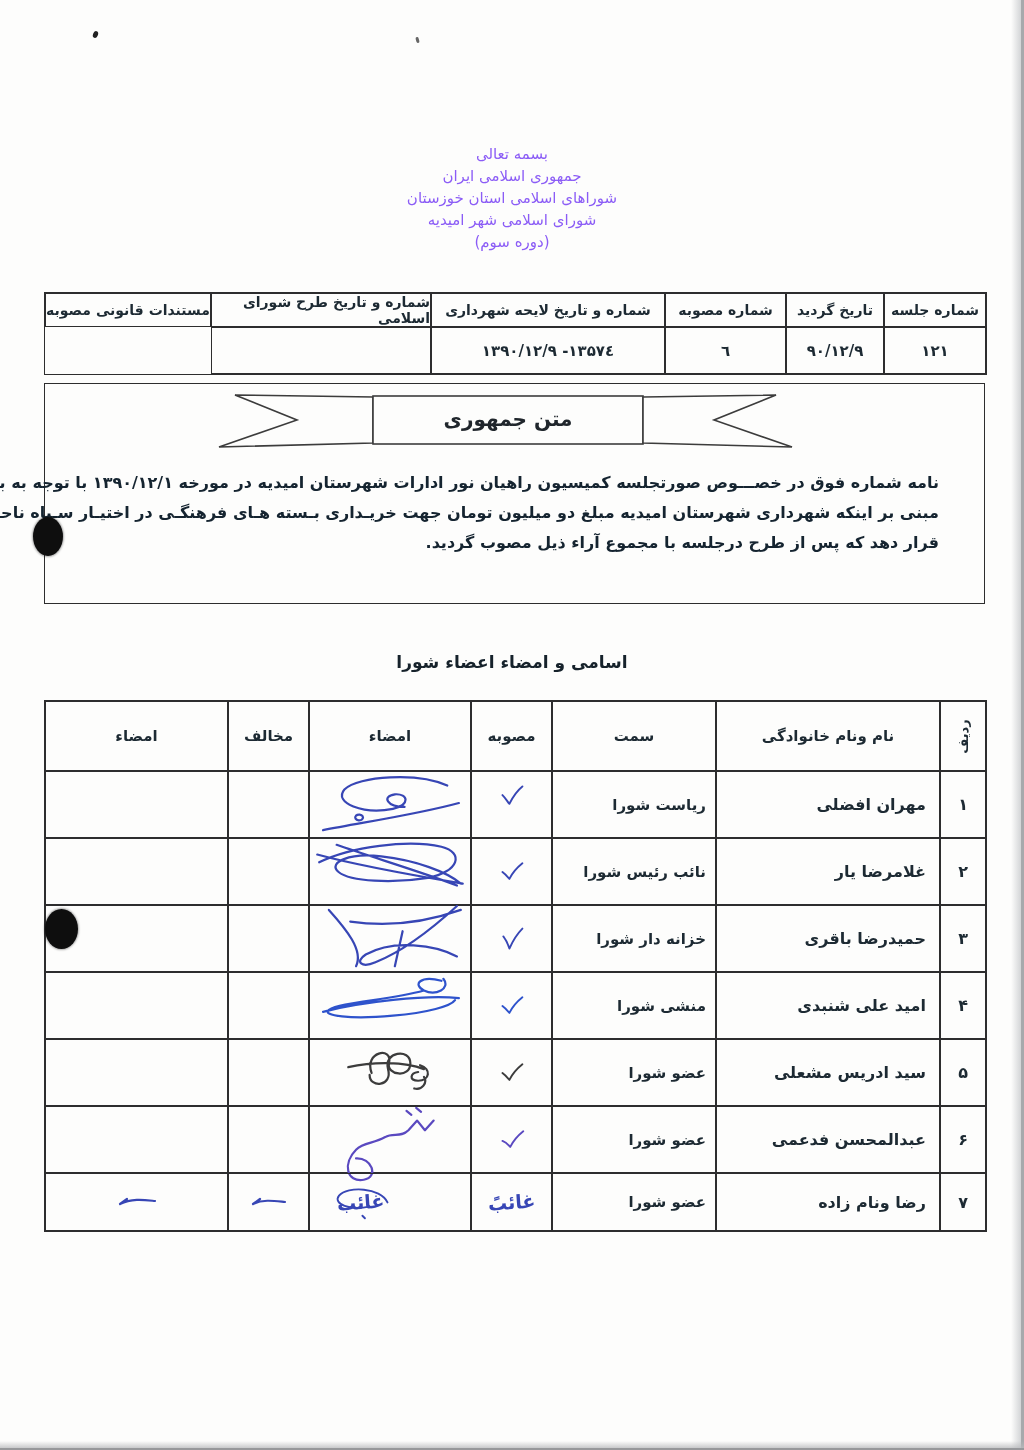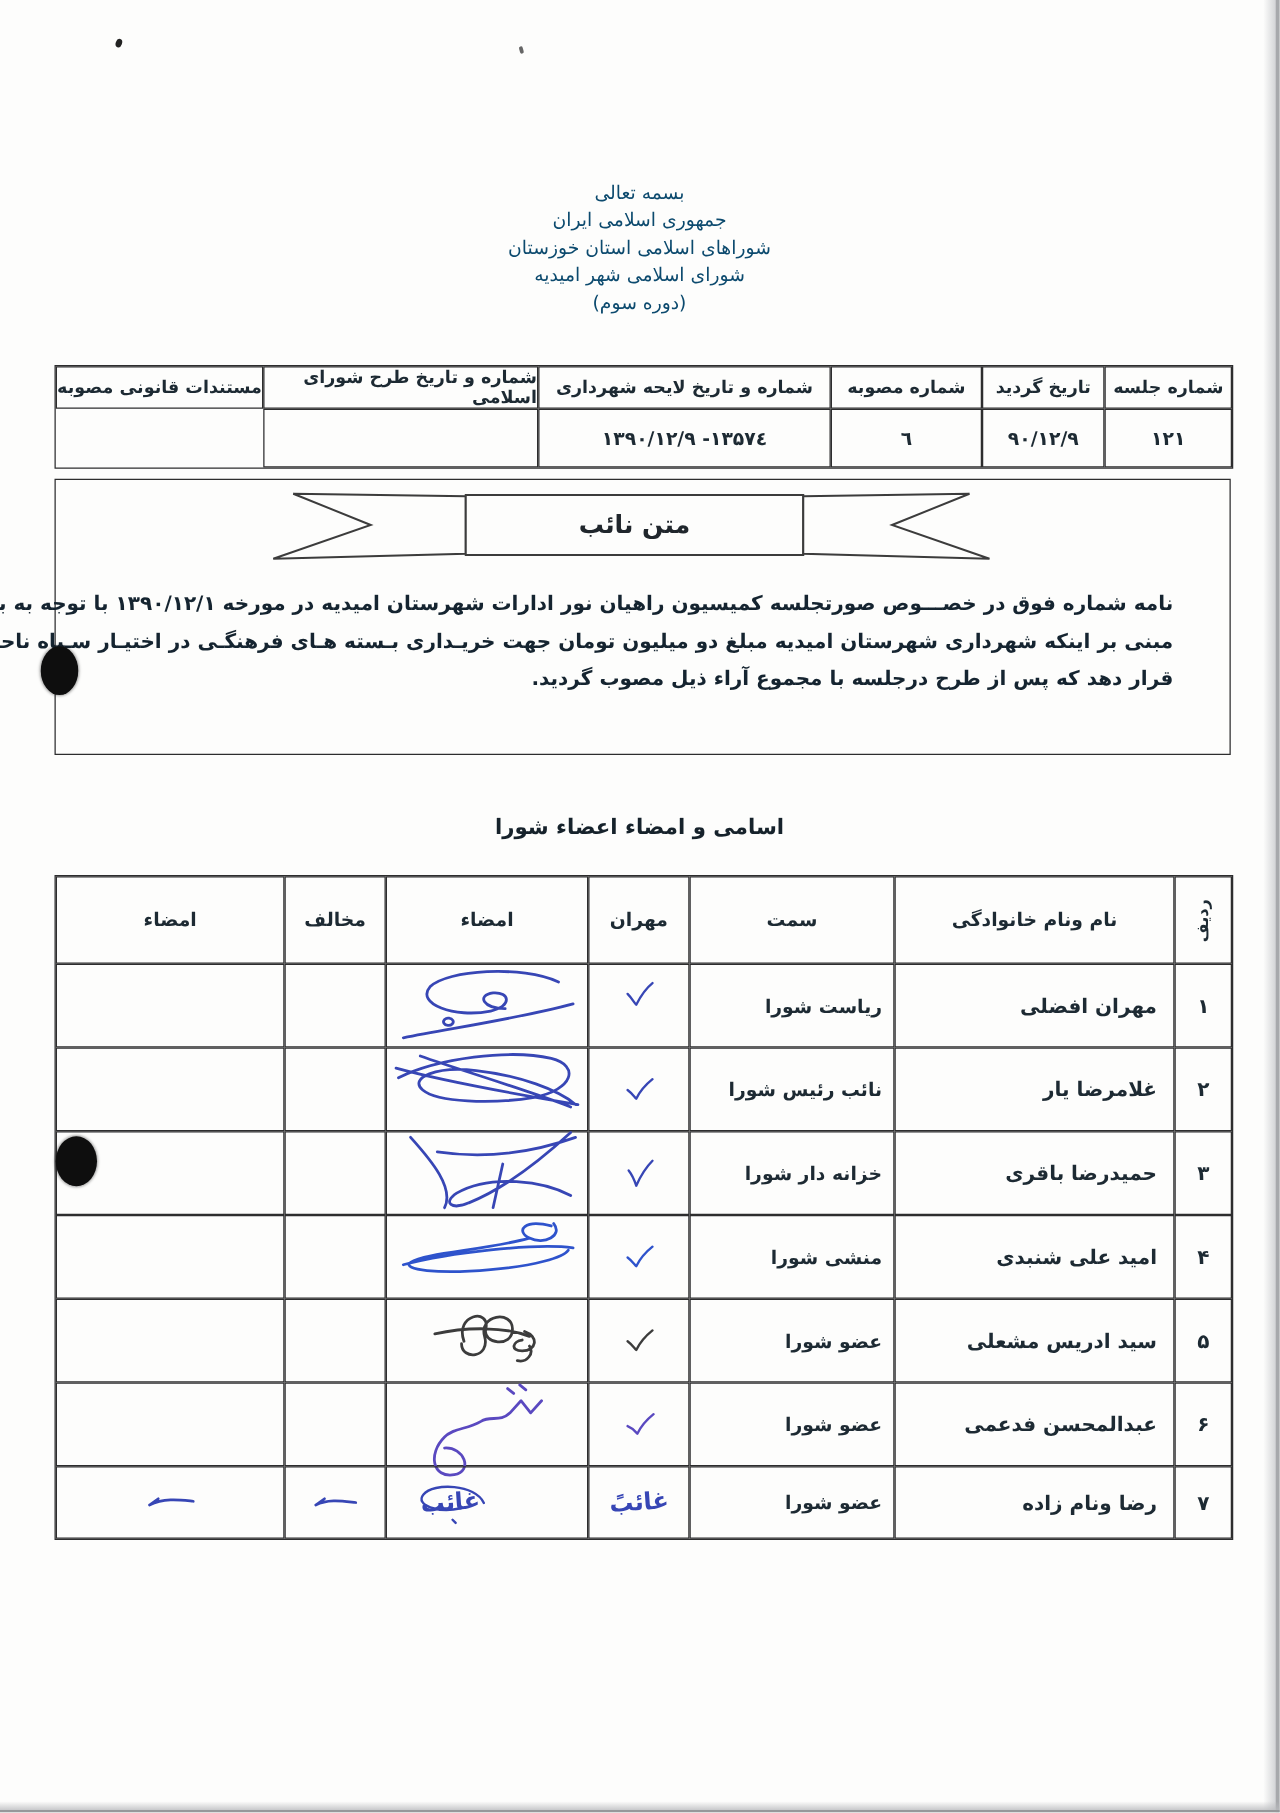--- a/index.html
+++ b/index.html
@@ -4,21 +4,21 @@
 <style>
   html,body{margin:0;padding:0;background:#e8e8e8;}
   .page{
     position:relative;width:1024px;height:1450px;margin:0 auto;
     background:#fdfdfc;overflow:hidden;direction:rtl;
     font-family:"DejaVu Sans","Liberation Sans",sans-serif;
     color:#1d2a33;
   }
   
   .letterhead{position:absolute;top:143px;left:0;width:100%;text-align:center;
-    font-size:15px;line-height:22px;color:#0c4a6e;font-weight:normal;}
+    font-size:15px;line-height:22px;color:#8b5cf6;font-weight:normal;}
   
   .info-table{position:absolute;top:292px;left:44px;
     display:grid;grid-template-columns:102px 98px 121px 234px 220px 166px;
     grid-template-rows:34px 47px;border:1px solid #2d2d2e;}
   .c{border:1px solid #2d2d2e;display:flex;align-items:center;justify-content:center;
     font-weight:bold;box-sizing:border-box;}
   .ith{font-size:14px;}
   .itv{font-size:15px;}
   
   .text-box{position:absolute;top:383px;left:44px;width:941px;height:221px;
@@ -103,39 +103,39 @@
     <div class="c itv"></div>
   </div>
 
   <div class="text-box">
     <div class="banner">
       <svg viewBox="0 0 585 58">
         <path d="M22,4 L160,6 L160,52 L6,56 L84,29 Z"></path>
         <rect x="160" y="5" width="270" height="48"></rect>
         <path d="M430,6 L563,4 L501,29 L579,56 L430,52 Z"></path>
       </svg>
-      <div class="banner-label">متن نائب</div>
+      <div class="banner-label">متن جمهوری</div>
     </div>
     <div class="res-par">
       <div class="jline">نامه شماره فوق در خصـــوص صورتجلسه کمیسیون راهیان نور ادارات شهرستان امیدیه در مورخه ۱۳۹۰/۱۲/۱ با توجه به بند ۵ مـصوبات</div>
       <div class="jline">مبنی بر اینکه شهرداری شهرستان امیدیه مبلغ دو میلیون تومان جهت خریـداری بـسته هـای فرهنگـی در اختیـار سـپاه ناحیـه امیدیـه</div>
       <div class="lline">قرار دهد که پس از طرح درجلسه با مجموع آراء ذیل مصوب گردید.</div>
     </div>
   </div>
 
   <div class="section-title">اسامی و امضاء اعضاء شورا</div>
 
   <div class="members-table">
 
     <div class="mc mh rowhead">
         <span>ردیف</span>
       </div>
     <div class="mc mh">نام ونام خانوادگی</div>
     <div class="mc mh">سمت</div>
-    <div class="mc mh">مهران</div>
+    <div class="mc mh">مصوبه</div>
     <div class="mc mh">امضاء</div>
     <div class="mc mh">مخالف</div>
     <div class="mc mh">امضاء</div>
 
     <div class="mc no">۱</div>
     <div class="mc name">مهران افضلی</div>
     <div class="mc pos">ریاست شورا</div>
     <div class="mc">
       <svg class="check chk-up" viewBox="0 0 30 26">
           <path class="ink-blue" d="M4,12 C8,16 10,20 12,22 C16,14 22,6 27,2"></path>

